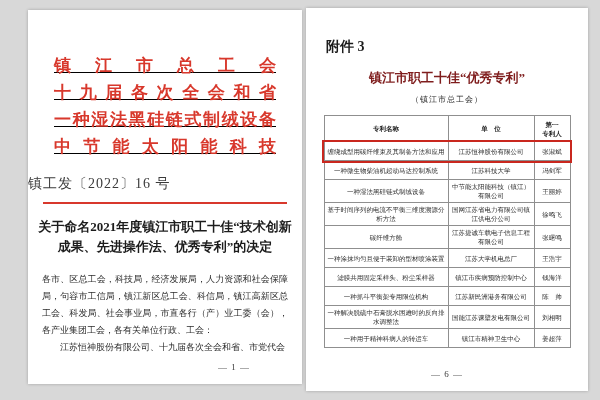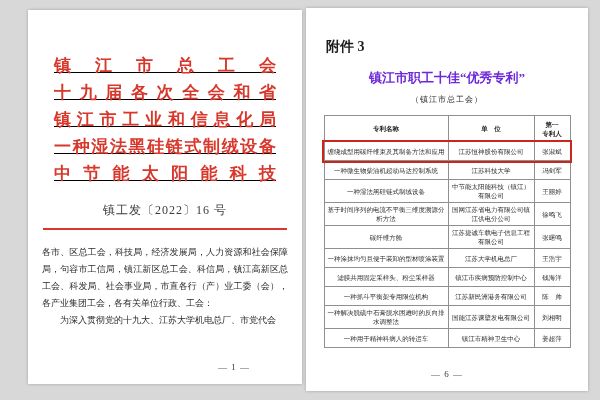--- a/index.html
+++ b/index.html
@@ -24,22 +24,21 @@
     color: #d8382c;
     font-weight: bold;
     font-size: 17px;
     line-height: 27px;
     text-align: justify;
     text-align-last: justify;
     white-space: nowrap;
   }
   .doc-number {
     margin-top: 15px;
-    text-align: center;
-    font-size: 12px;
+    font-size: 14px;
     color: #3a3a3a;
     letter-spacing: 1px;
   }
   .red-rule {
     margin: 9px auto 0 auto;
     width: 244px;
     height: 2px;
     background: #d8382c;
   }
   .doc-title {
@@ -74,21 +73,21 @@
     margin: 30px 0 0 20px;
     font-size: 14px;
     font-weight: bold;
     color: #1c1c1c;
   }
   .attachment-title {
     margin-top: 13px;
     text-align: center;
     font-weight: bold;
     font-size: 13px;
-    color: #6d28d9;
+    color: #7f1d1d;
   }
   .attachment-subtitle {
     margin-top: 7px;
     text-align: center;
     font-size: 8px;
     color: #2b2b2b;
     letter-spacing: 1px;
   }
   table.patent-table {
     margin: 10px auto 0 auto;
@@ -118,29 +117,30 @@
   .col-person  { width: 36px; }
   tr.highlight { outline: 2px solid #c9271e; outline-offset: 0px; }
 </style>
 </head>
 <body>
 
 <div class="page" id="left-page">
   <div class="agency-block">
     <div class="agency-line">镇江市总工会</div>
     <div class="agency-line">十九届各次全会和省</div>
-    <div class="agency-line">镇江市工业和信息化局</div>
     <div class="agency-line">一种湿法黑硅链式制绒设备</div>
     <div class="agency-line">中节能太阳能科技</div>
   </div>
   <div class="doc-number">镇工发〔2022〕16 号</div>
   <div class="red-rule"></div>
+  <div class="doc-title">关于命名2021年度镇江市职工十佳“技术创新
+成果、先进操作法、优秀专利”的决定</div>
   <div class="doc-body">
     <p>各市、区总工会，科技局，经济发展局，人力资源和社会保障局，句容市工信局，镇江新区总工会、科信局，镇江高新区总工会、科发局、社会事业局，市直各行（产）业工委（会），各产业集团工会，各有关单位行政、工会：</p>
-    <p class="indent">为深入贯彻党的十九大、江苏大学机电总厂、市党代会</p>
+    <p class="indent">江苏恒神股份有限公司、十九届各次全会和省、市党代会</p>
   </div>
   <div class="page-number">— 1 —</div>
 </div>
 
 <div class="page" id="right-page">
   <div class="attachment-label">附件 3</div>
   <div class="attachment-title">镇江市职工十佳“优秀专利”</div>
   <div class="attachment-subtitle">（镇江市总工会）</div>
 
   <table class="patent-table">

